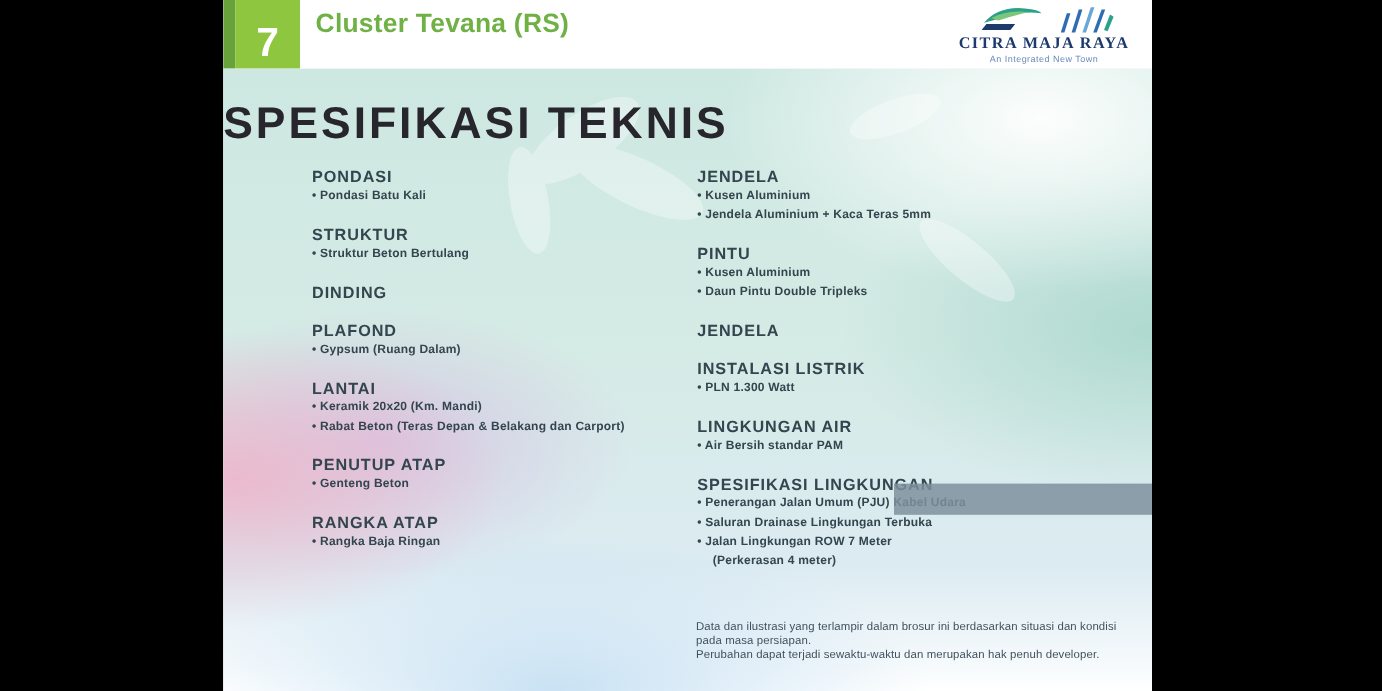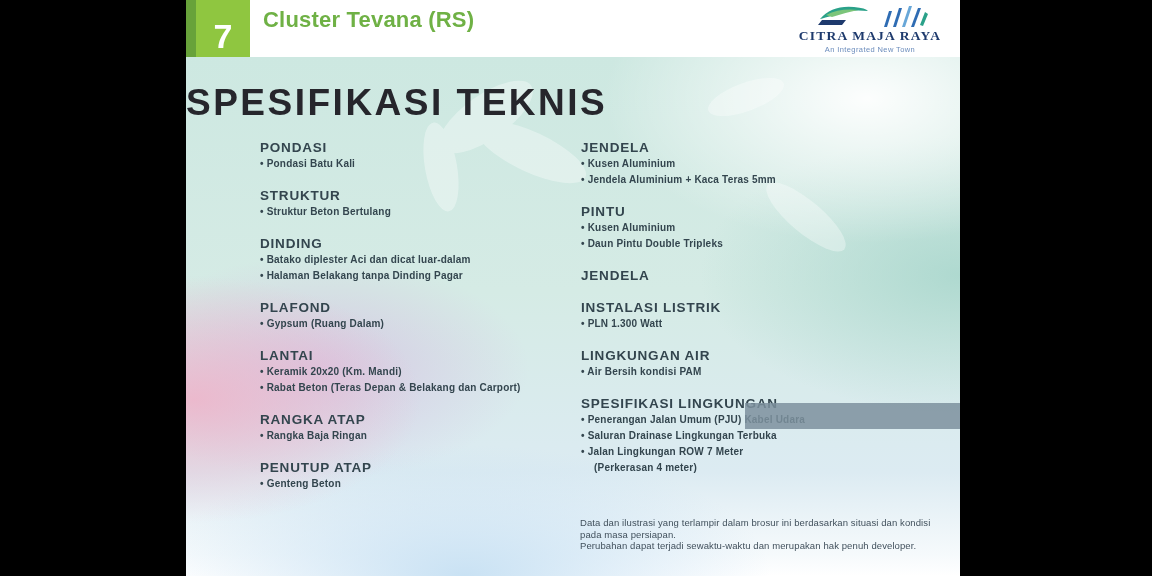--- a/index.html
+++ b/index.html
@@ -116,48 +116,44 @@
         </ul>
       </div>
       <div class="section">
         <div class="sec-title">STRUKTUR</div>
         <ul class="sec-list">
           <li>Struktur Beton Bertulang</li>
         </ul>
       </div>
       <div class="section">
         <div class="sec-title">DINDING</div>
-        <ul class="sec-list">
-          <li>Batako diplester Aci dan dicat luar-dalam</li>
-          <li>Halaman Belakang tanpa Dinding Pagar</li>
-        </ul>
       </div>
       <div class="section">
         <div class="sec-title">PLAFOND</div>
         <ul class="sec-list">
           <li>Gypsum (Ruang Dalam)</li>
         </ul>
       </div>
       <div class="section">
         <div class="sec-title">LANTAI</div>
         <ul class="sec-list">
           <li>Keramik 20x20 (Km. Mandi)</li>
           <li>Rabat Beton (Teras Depan &amp; Belakang dan Carport)</li>
         </ul>
       </div>
       <div class="section">
+        <div class="sec-title">PENUTUP ATAP</div>
+        <ul class="sec-list">
+          <li>Genteng Beton</li>
+        </ul>
+      </div>
+      <div class="section">
         <div class="sec-title">RANGKA ATAP</div>
         <ul class="sec-list">
           <li>Rangka Baja Ringan</li>
-        </ul>
-      </div>
-      <div class="section">
-        <div class="sec-title">PENUTUP ATAP</div>
-        <ul class="sec-list">
-          <li>Genteng Beton</li>
         </ul>
       </div>
     </div>
   <div class="col col-1">
       <div class="section">
         <div class="sec-title">JENDELA</div>
         <ul class="sec-list">
           <li>Kusen Aluminium</li>
           <li>Jendela Aluminium + Kaca Teras 5mm</li>
         </ul>
@@ -174,21 +170,21 @@
       </div>
       <div class="section">
         <div class="sec-title">INSTALASI LISTRIK</div>
         <ul class="sec-list">
           <li>PLN 1.300 Watt</li>
         </ul>
       </div>
       <div class="section">
         <div class="sec-title">LINGKUNGAN AIR</div>
         <ul class="sec-list">
-          <li>Air Bersih kondisi PAM</li>
+          <li>Air Bersih standar PAM</li>
         </ul>
       </div>
       <div class="section">
         <div class="sec-title">SPESIFIKASI LINGKUNGAN</div>
         <ul class="sec-list">
           <li>Penerangan Jalan Umum (PJU) Kabel Udara</li>
           <li>Saluran Drainase Lingkungan Terbuka</li>
           <li>Jalan Lingkungan ROW 7 Meter
 (Perkerasan 4 meter)</li>
         </ul>

